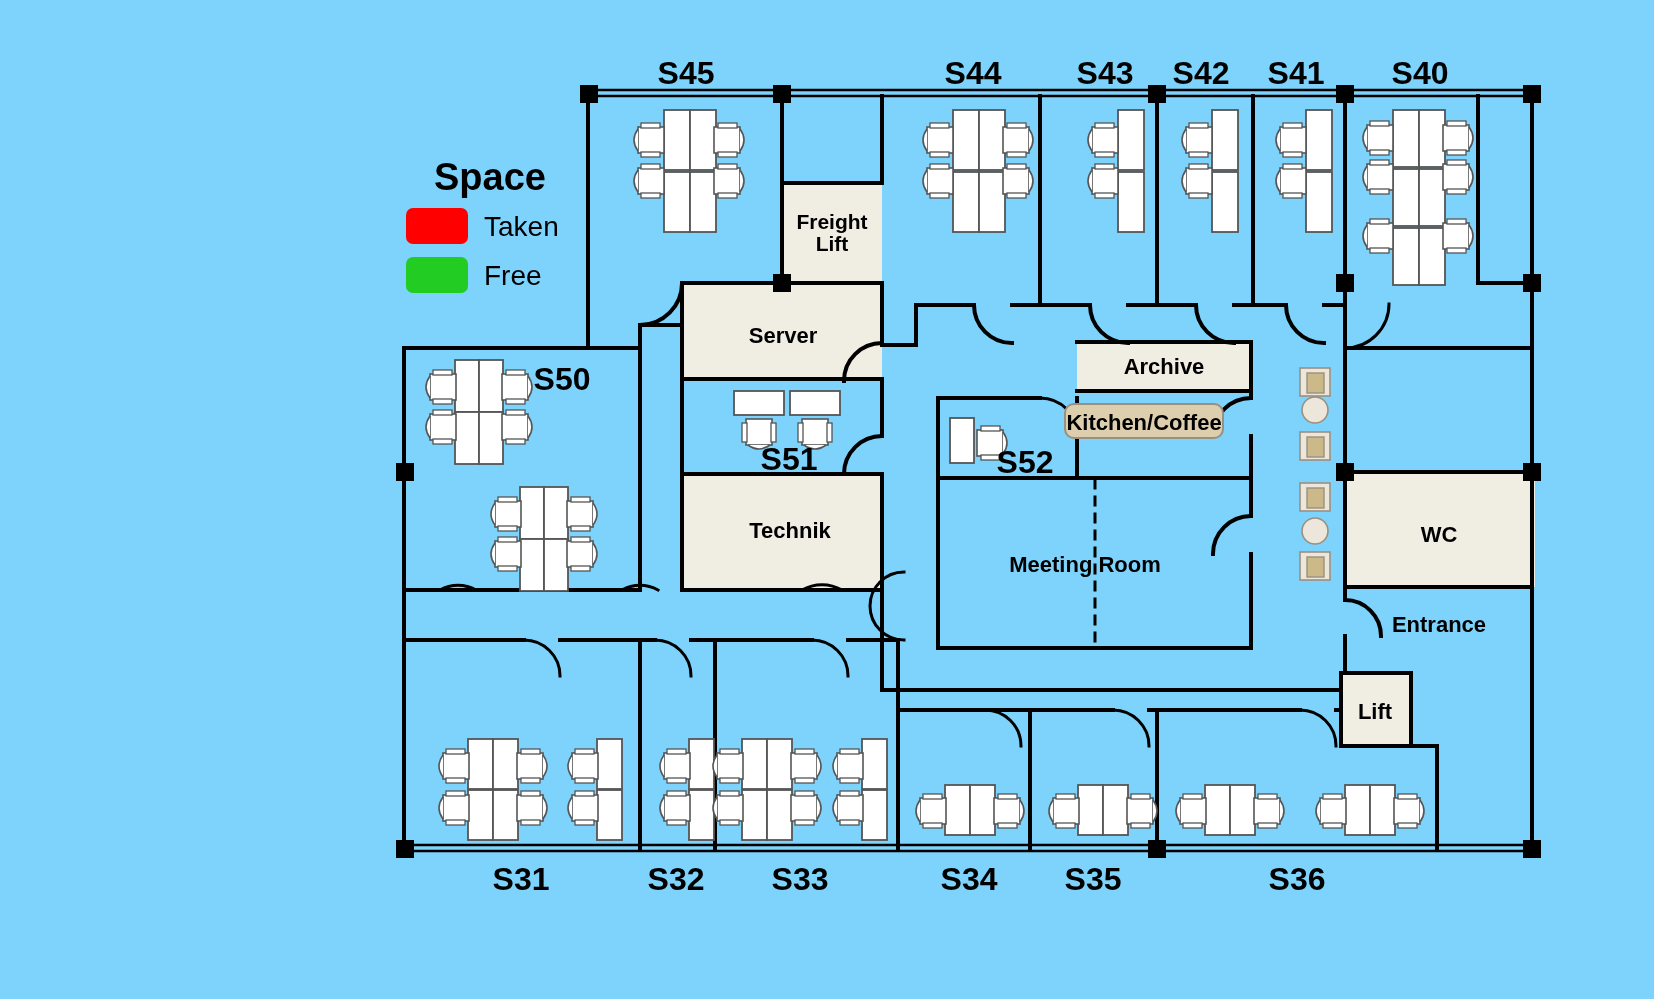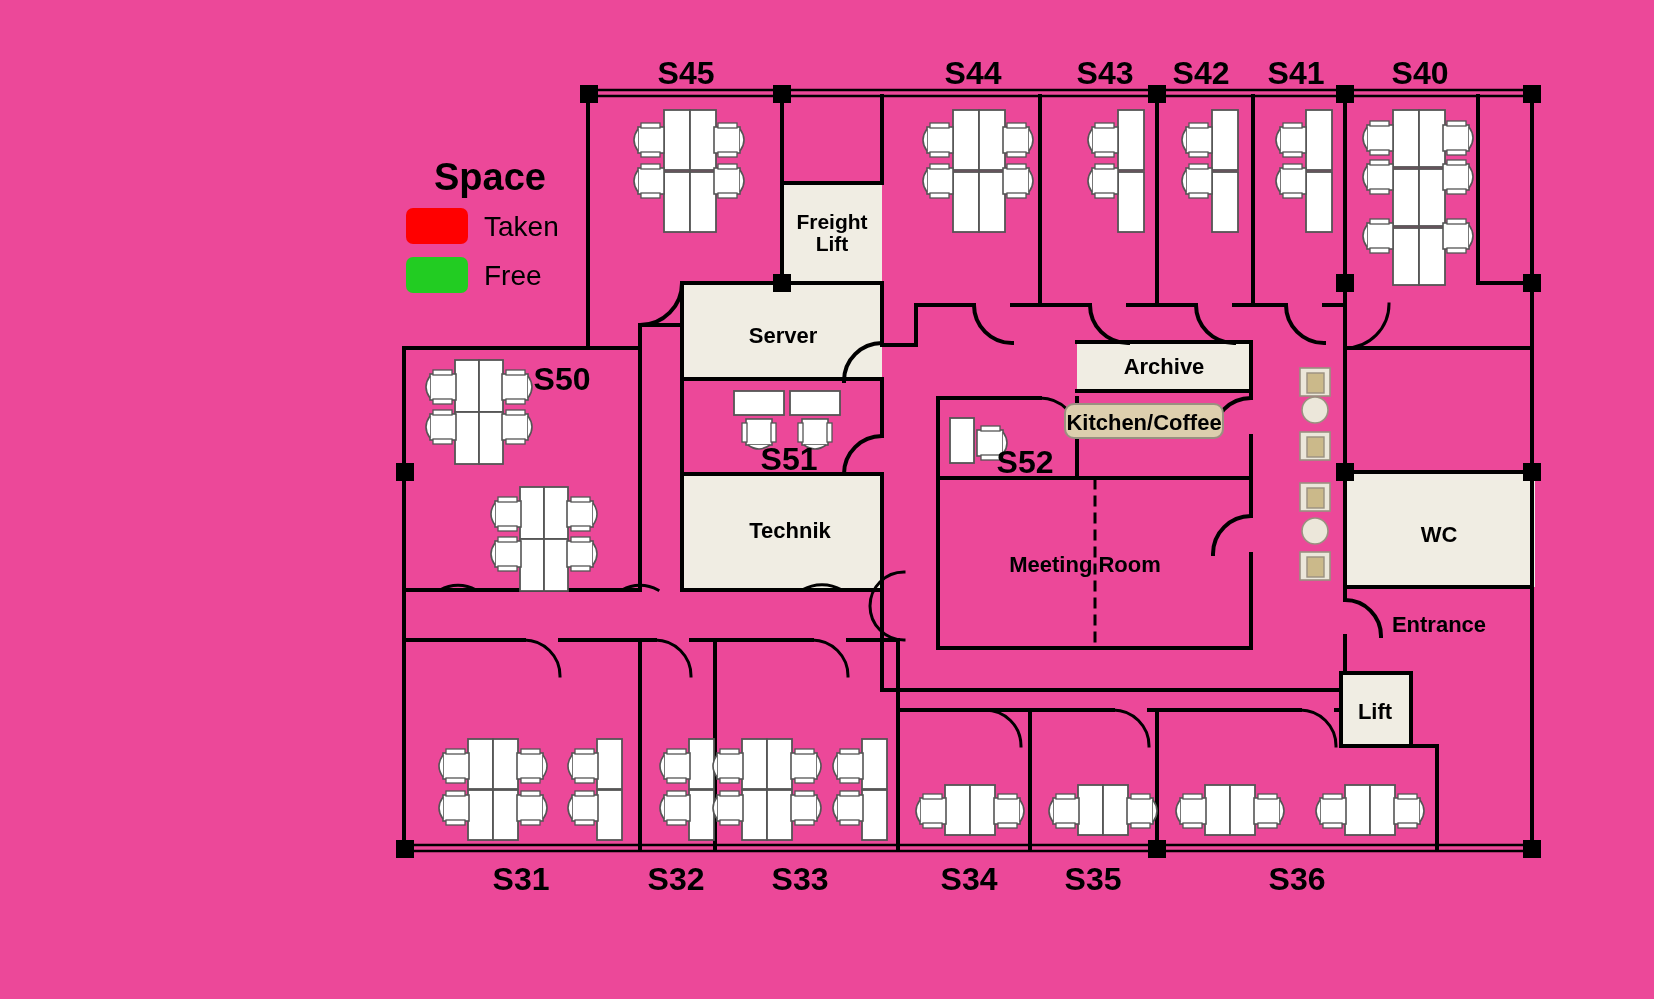--- a/index.html
+++ b/index.html
@@ -1,16 +1,16 @@
 <!DOCTYPE html>
 <html><head>
 <meta charset="utf-8">
 <style>
   html,body{margin:0;padding:0;background:#ffffff;}
-  #page{position:relative;width:1654px;height:999px;background:#ec4899;
+  #page{position:relative;width:1654px;height:999px;background:#7dd3fc;
         font-family:"Liberation Sans",sans-serif;overflow:hidden;}
   svg{display:block;}
   .rlabel{font-family:"Liberation Sans",sans-serif;font-weight:bold;}
   .legend-title{font-size:38px;font-weight:bold;font-family:"Liberation Sans",sans-serif;}
   .legend-text{font-size:28px;font-family:"Liberation Sans",sans-serif;}
 </style>
 </head>
 <body>
 
 <div id="page">

